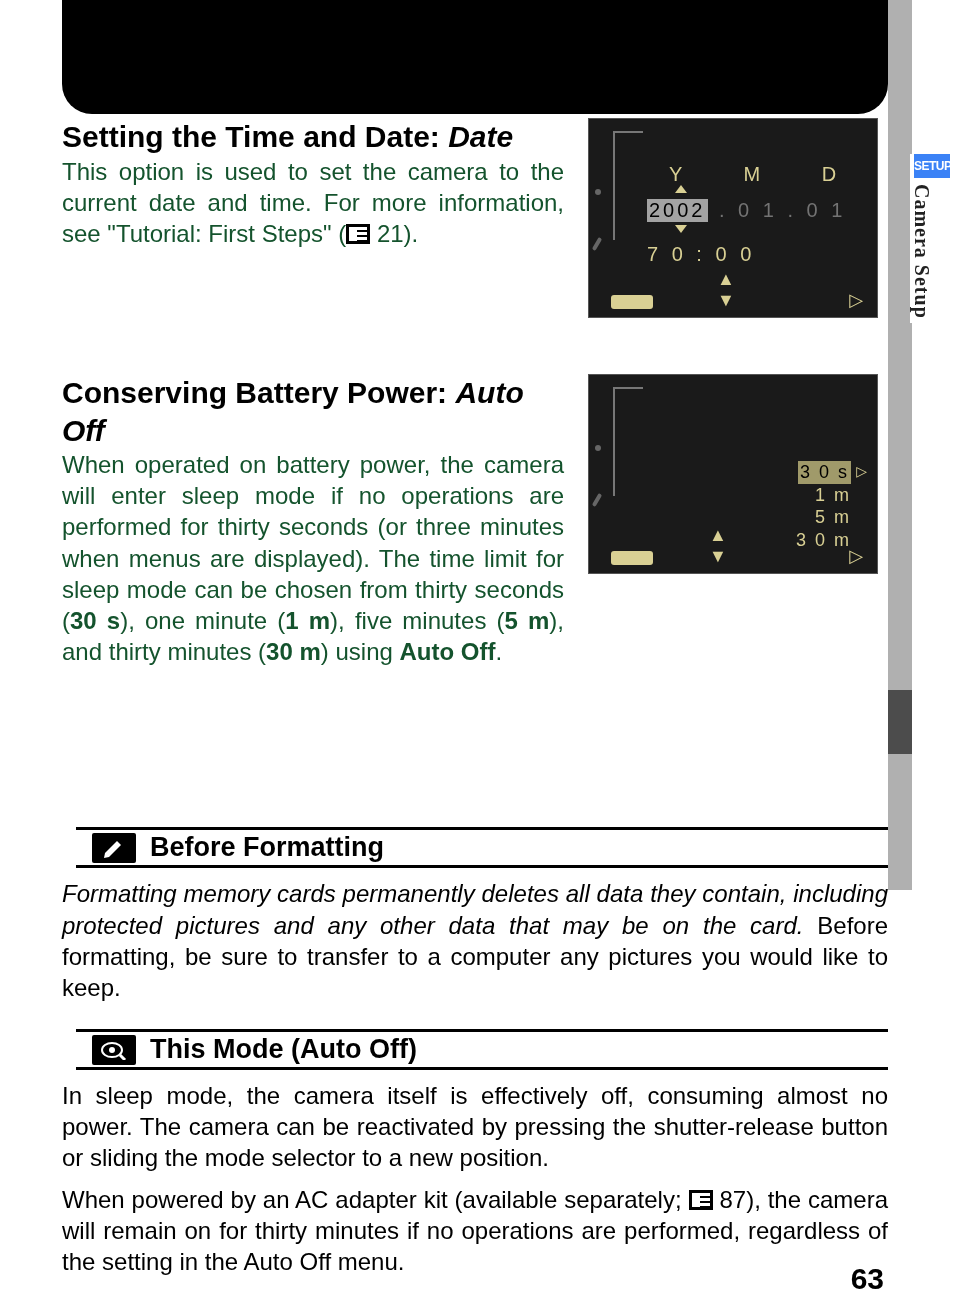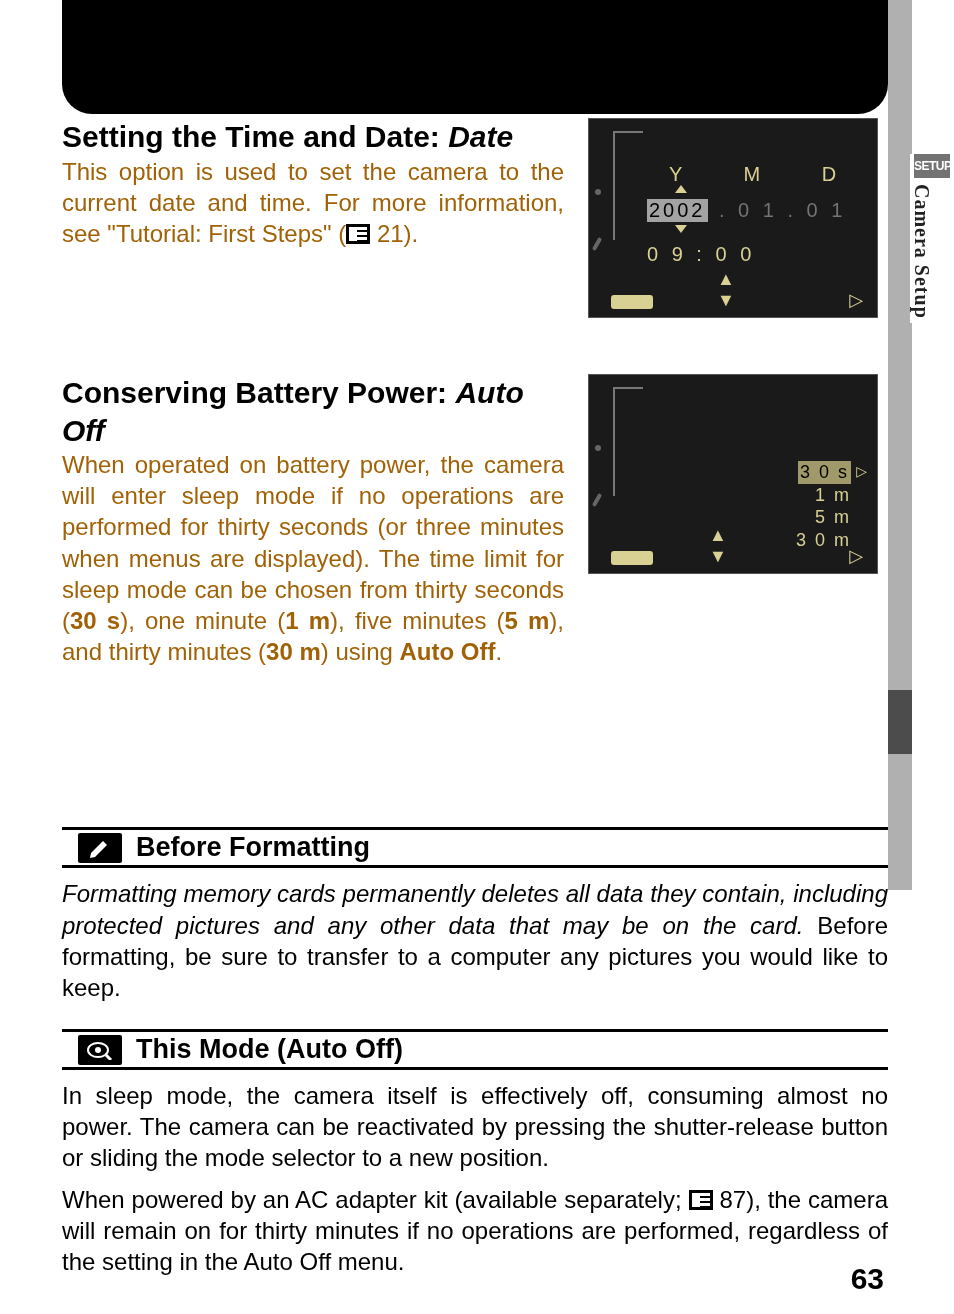--- a/index.html
+++ b/index.html
@@ -1,27 +1,27 @@
 <!DOCTYPE html>
 <html><head>
 <meta charset="utf-8">
 <style>
   * { box-sizing: border-box; margin: 0; padding: 0; }
   html, body { width: 954px; height: 1314px; font-family: "Helvetica Neue", Arial, sans-serif; background: #fff; }
   .page { position: relative; width: 954px; height: 1314px; background: #fff; }
   .black-bar { position: absolute; top: 0; left: 62px; width: 826px; height: 114px; background: #000; border-bottom-left-radius: 30px; border-bottom-right-radius: 30px; }
   .gray-strip-top { position: absolute; top: 0; right: 42px; width: 24px; height: 890px; background: #b0b0b0; }
   .setup-tab { position: absolute; top: 154px; right: 0; width: 44px; background: #fff; }
-  .setup-icon { display: block; width: 36px; height: 24px; background: #737373; color: #fff; font-size: 12px; letter-spacing: -0.5px; text-align: center; line-height: 24px; margin: 0 auto 6px auto; font-weight: 600; }
+  .setup-icon { display: block; width: 36px; height: 24px; background: #3b82f6; color: #fff; font-size: 12px; letter-spacing: -0.5px; text-align: center; line-height: 24px; margin: 0 auto 6px auto; font-weight: 600; }
   .vertical-text { writing-mode: vertical-rl; text-orientation: mixed; font-family: Georgia, serif; font-size: 20px; font-weight: 600; color: #222; letter-spacing: 1px; margin: 0 auto; }
   .dark-block { position: absolute; right: 42px; top: 690px; width: 24px; height: 64px; background: #4c4c4c; }
   .content { position: absolute; top: 118px; left: 62px; width: 826px; }
   .section-heading { font-size: 30px; font-weight: 700; line-height: 1.25; }
   .em { font-style: italic; }
-  .body-text { font-size: 24px; line-height: 1.3; color: #a16207; text-align: justify; }
+  .body-text { font-size: 24px; line-height: 1.3; color: #14532d; text-align: justify; }
   .body-text .bold { font-weight: 700; }
   .row { display: flex; gap: 24px; margin-bottom: 12px; }
   .col-text { flex: 1 1 auto; width: 510px; }
   .col-img { flex: 0 0 300px; }
   .camera-screen { width: 290px; background: #1a1a1a; border: 1px solid #555; position: relative; font-family: Arial, sans-serif; }
   .screen-date { height: 200px; }
   .screen-autooff { height: 200px; }
   .screen-frame { position: absolute; left: 24px; top: 12px; right: 14px; bottom: 30px; }
   .screen-frame-line { position: absolute; left: 0; top: 0; width: 2px; height: 70%; background: #777; }
   .screen-frame-top { position: absolute; left: 0; top: 0; width: 30px; height: 2px; background: #777; }
@@ -34,21 +34,21 @@
   .yellow-pill { position: absolute; left: 22px; bottom: 8px; width: 42px; height: 14px; background: #d9d094; border-radius: 3px; }
   .arrows-updown { position: absolute; left: 128px; bottom: 6px; color: #d9d094; font-size: 18px; }
   .arrow-right-corner { position: absolute; right: 14px; bottom: 6px; color: #d9d094; font-size: 18px; }
   .dot-left1 { position: absolute; left: 6px; top: 70px; width: 6px; height: 6px; background: #666; border-radius: 50%; }
   .dot-left2 { position: absolute; left: 6px; top: 118px; width: 4px; height: 14px; background: #666; border-radius: 2px; transform: rotate(30deg); }
 
   .auto-list { position: absolute; right: 26px; top: 86px; text-align: right; color: #d9d094; font-size: 18px; line-height: 1.25; letter-spacing: 2px; }
   .auto-sel { background: #a09a6a; color: #000000; padding: 0 2px; display: inline-block; }
   .auto-tri { position: absolute; right: 10px; top: 88px; color: #d9d094; font-size: 14px; }
 
-  .note-heading-wrap { margin-top: 8px; border-top: 3px solid #000; border-bottom: 3px solid #000; padding: 2px 16px; display: flex; align-items: center; gap: 14px; }
+  .note-heading-wrap { margin-top: 8px; border-top: 3px solid #000; border-bottom: 3px solid #000; padding: 2px 16px; display: flex; align-items: center; gap: 14px; margin-left: 14px; }
   .note-icon { width: 44px; height: 30px; background: #000; color: #fff; display: flex; align-items: center; justify-content: center; border-radius: 2px; }
   .note-title { font-size: 27px; font-weight: 700; }
   .note-body { font-size: 24px; line-height: 1.3; text-align: justify; margin-top: 10px; }
   .note-body .italic { font-style: italic; }
   .inline-icon { display: inline-flex; width: 24px; height: 20px; vertical-align: -2px; }
   .page-num { position: absolute; bottom: 18px; right: 70px; font-size: 30px; font-weight: 700; }
   svg { display: block; }
   .sp { height: 44px; }
 </style>
 </head>
@@ -89,21 +89,21 @@
             <div class="dot-left2"></div>
           <div class="screen-frame">
               <div class="screen-frame-line"></div>
               <div class="screen-frame-top"></div>
             </div>
           <div class="ymd">Y   M   D</div>
           <div class="tri-up"></div>
           <div class="year-box">2002</div>
           <div class="rest-date">. 0 1 . 0 1</div>
           <div class="tri-down"></div>
-          <div class="time-str">0 9 : 0 0</div>
+          <div class="time-str">7 0 : 0 0</div>
           <div class="yellow-pill"></div>
           <div class="arrows-updown">▲<br>▼</div>
           <div class="arrow-right-corner">▷</div>
         </div>
       </div>
     </div>
 
     <div class="sp"></div>
 
     <div class="row">

